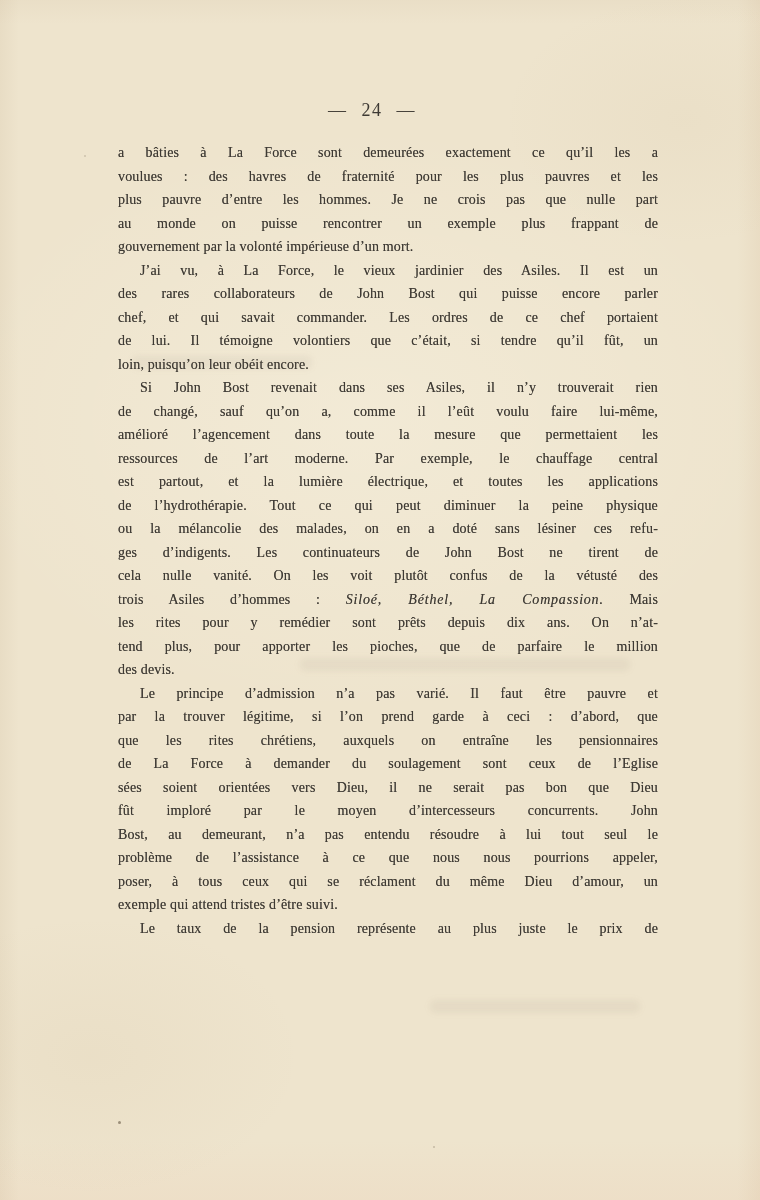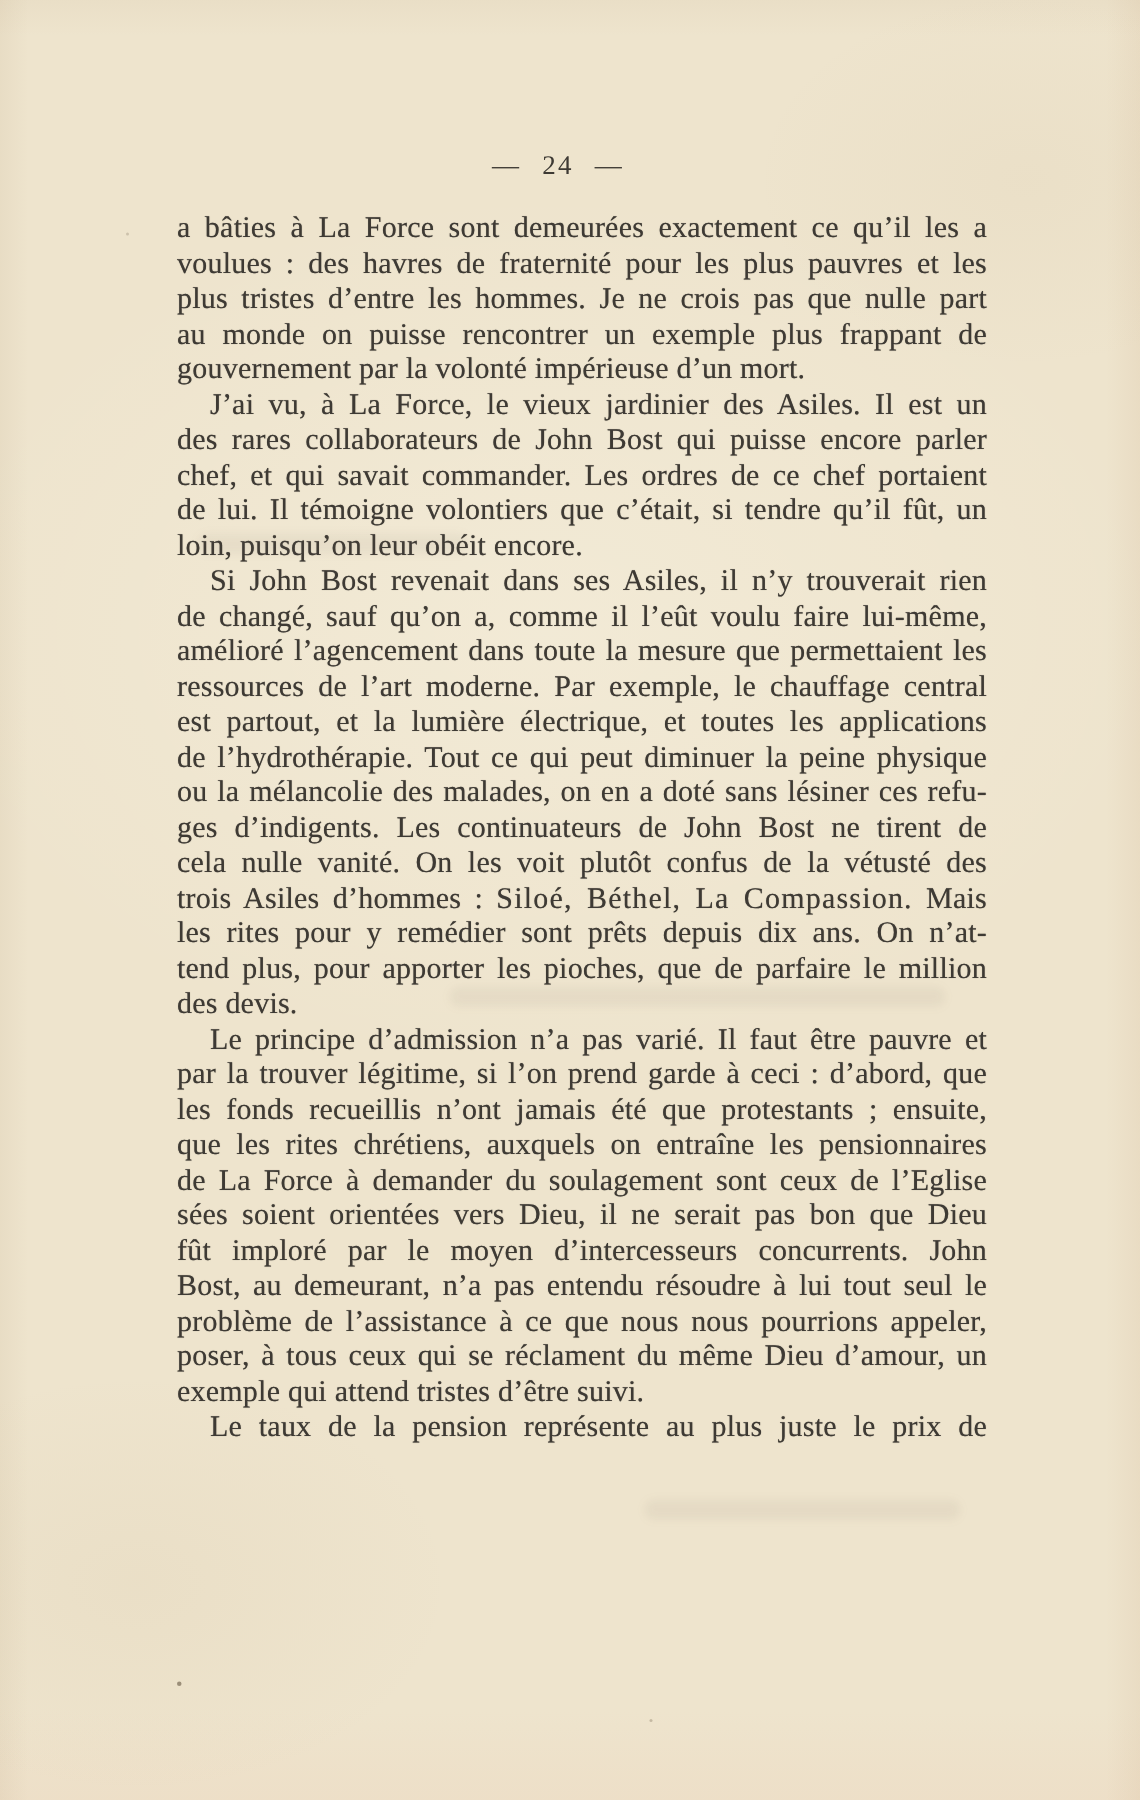--- a/index.html
+++ b/index.html
@@ -32,34 +32,35 @@
     letter-spacing: 1.5px;
     word-spacing: 8px;
   }
   .text-block {
     position: absolute;
     top: 141px;
     left: 118px;
     width: 540px;
   }
   .line {
-    font-size: 20px;
+    font-size: 14px;
     line-height: 23.5px;
     text-align: justify;
     text-align-last: justify;
     letter-spacing: 0.15px;
     text-shadow: 0 0 0.5px rgba(62,58,52,0.65);
   }
   .line.para-end {
     text-align-last: left;
   }
   .line.indent {
     text-indent: 22px;
   }
   .italic {
+    font-style: italic;
     letter-spacing: 0.8px;
   }
   
   .ghost {
     position: absolute;
     height: 13px;
     background: rgba(110,100,80,0.07);
     filter: blur(3px);
     border-radius: 6px;
     pointer-events: none;
@@ -82,21 +83,21 @@
 
 <div class="scan" style="background-color: rgb(238, 228, 205); color: rgb(62, 58, 52);">
   <div class="running-head">
     <span>— 24 —</span>
   </div>
 
   <div class="text-block">
       <div class="paragraph">
         <div class="line">a bâties à La Force sont demeurées exactement ce qu’il les a</div>
         <div class="line">voulues : des havres de fraternité pour les plus pauvres et les</div>
-        <div class="line">plus tristes d’entre les hommes. Je ne crois pas que nulle part</div>
+        <div class="line">plus pauvre d’entre les hommes. Je ne crois pas que nulle part</div>
         <div class="line">au monde on puisse rencontrer un exemple plus frappant de</div>
         <div class="line para-end">gouvernement par la volonté impérieuse d’un mort.</div>
       </div>
       <div class="paragraph">
         <div class="line indent">J’ai vu, à La Force, le vieux jardinier des Asiles. Il est un</div>
         <div class="line">des rares collaborateurs de John Bost qui puisse encore parler</div>
         <div class="line">chef, et qui savait commander. Les ordres de ce chef portaient</div>
         <div class="line">de lui. Il témoigne volontiers que c’était, si tendre qu’il fût, un</div>
         <div class="line para-end">loin, puisqu’on leur obéit encore.</div>
       </div>
@@ -111,21 +112,20 @@
         <div class="line">ges d’indigents. Les continuateurs de John Bost ne tirent de</div>
         <div class="line">cela nulle vanité. On les voit plutôt confus de la vétusté des</div>
         <div class="line"><span>trois Asiles d’hommes : </span><span class="italic">Siloé, Béthel, La Compassion.</span><span> Mais</span></div>
         <div class="line">les rites pour y remédier sont prêts depuis dix ans. On n’at-</div>
         <div class="line">tend plus, pour apporter les pioches, que de parfaire le million</div>
         <div class="line para-end">des devis.</div>
       </div>
       <div class="paragraph">
         <div class="line indent">Le principe d’admission n’a pas varié. Il faut être pauvre et</div>
         <div class="line">par la trouver légitime, si l’on prend garde à ceci : d’abord, que</div>
-        <div class="line">les fonds recueillis n’ont jamais été que protestants ; ensuite,</div>
         <div class="line">que les rites chrétiens, auxquels on entraîne les pensionnaires</div>
         <div class="line">de La Force à demander du soulagement sont ceux de l’Eglise</div>
         <div class="line">sées soient orientées vers Dieu, il ne serait pas bon que Dieu</div>
         <div class="line">fût imploré par le moyen d’intercesseurs concurrents. John</div>
         <div class="line">Bost, au demeurant, n’a pas entendu résoudre à lui tout seul le</div>
         <div class="line">problème de l’assistance à ce que nous nous pourrions appeler,</div>
         <div class="line">poser, à tous ceux qui se réclament du même Dieu d’amour, un</div>
         <div class="line para-end">exemple qui attend tristes d’être suivi.</div>
       </div>
       <div class="paragraph">

